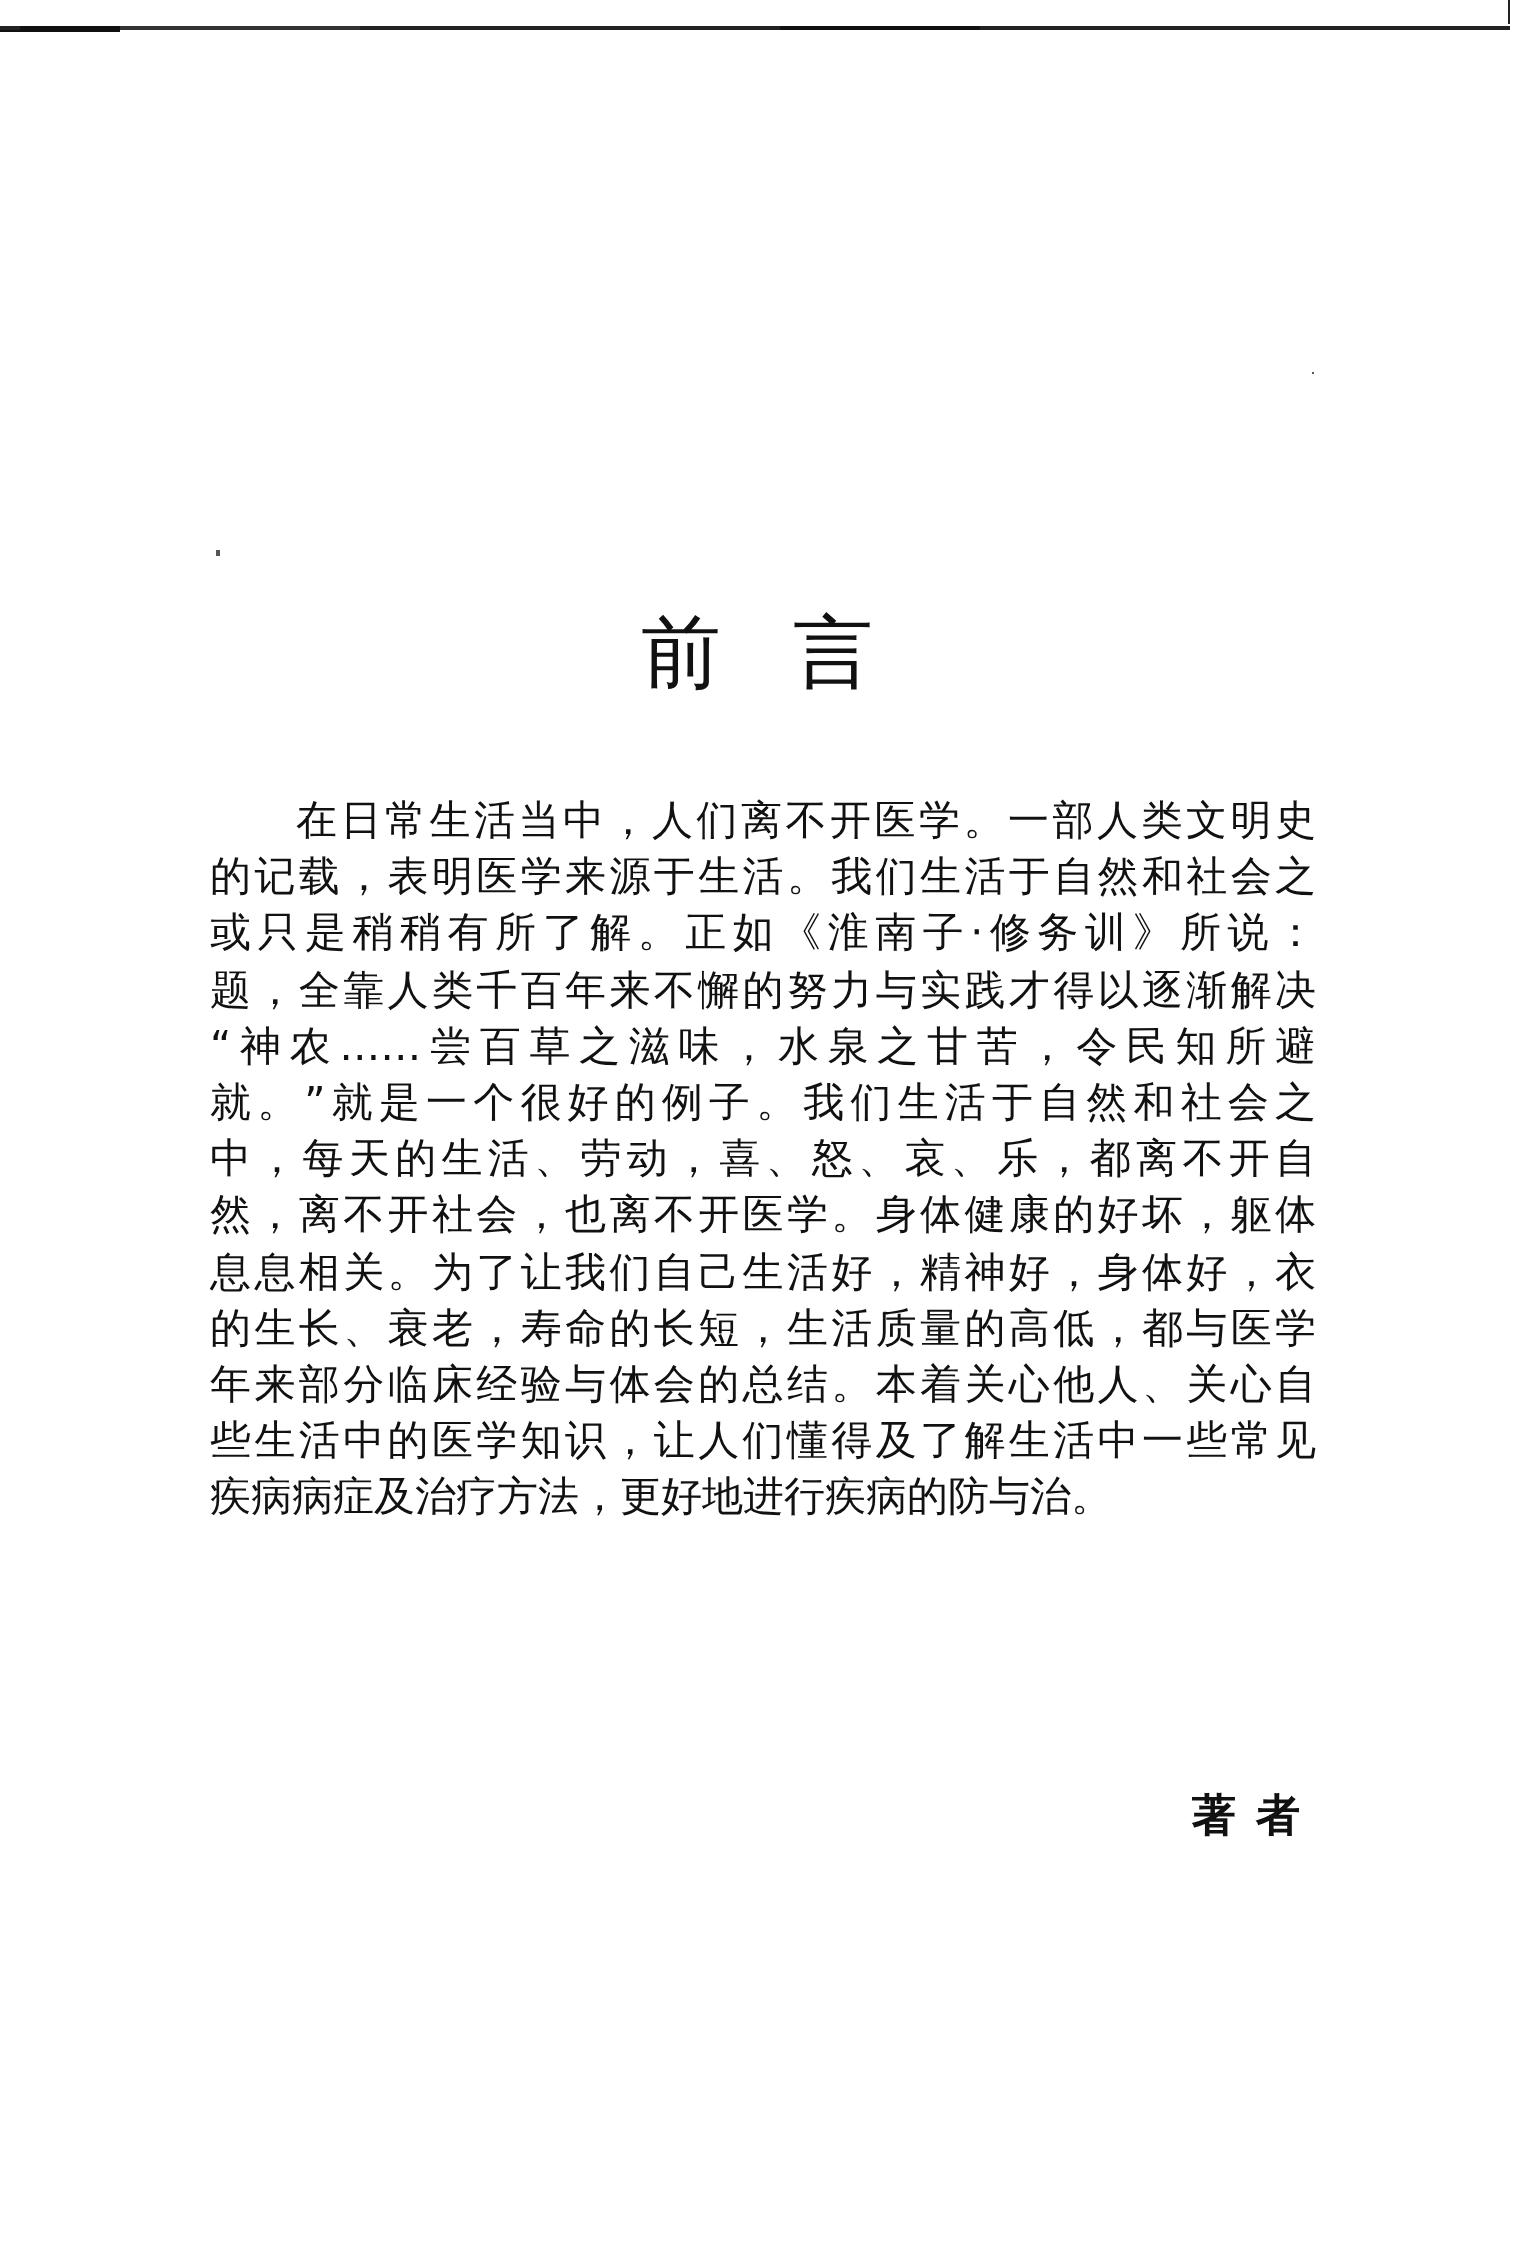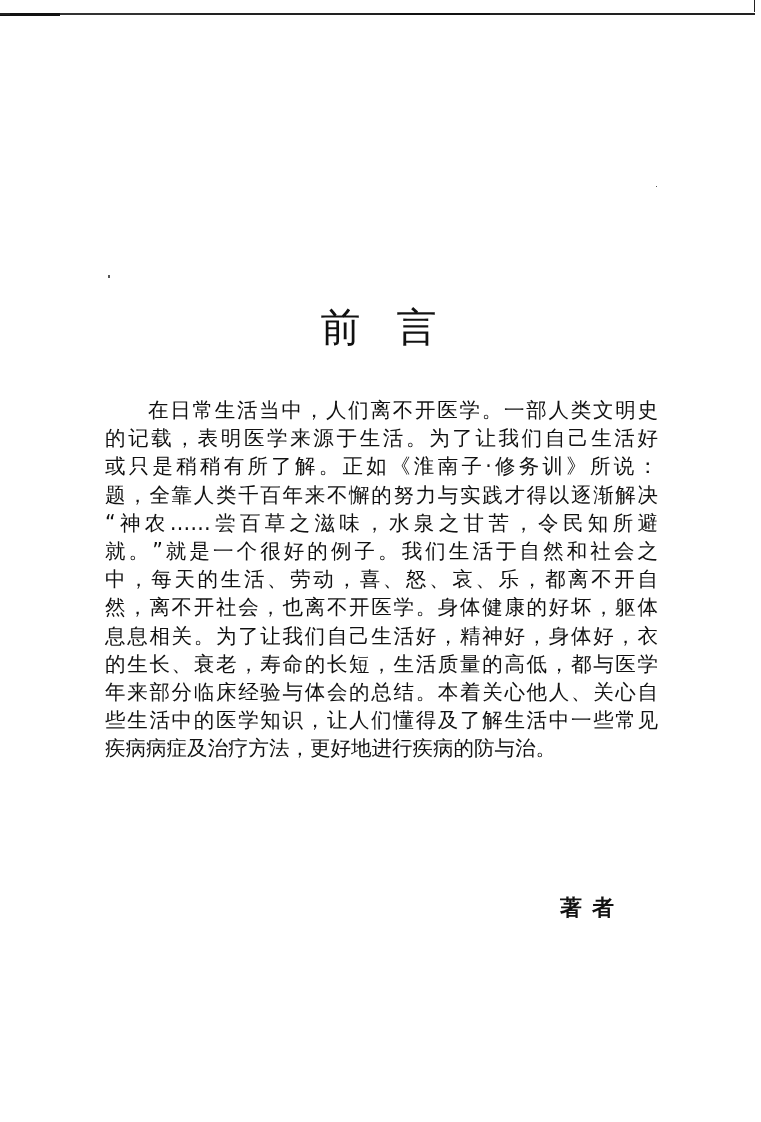--- a/index.html
+++ b/index.html
@@ -28,42 +28,42 @@
       font-size: 20.5px; line-height: 28.2px;
       font-family: "DejaVu Sans", "Liberation Sans", sans-serif;
       text-align: justify;
       margin-top: 40px;
     }
     .body-text p { margin: 0; text-indent: 2em; text-align: justify; }
     .line { display: block; white-space: nowrap; text-align: justify; text-align-last: justify; }
     .line.last { text-align-last: left; }
     .signature {
       position: absolute; top: 893px; left: 560px; width: 100px;
-      text-align: left; font-size: 22px; font-weight: bold; letter-spacing: 10px;
+      text-align: right; font-size: 22px; font-weight: bold; letter-spacing: 10px;
       font-family: Liberation Sans, sans-serif;
     }
   </style>
 </head>
 <body>
 
 <div>
   <div class="top-rule"></div>
   <div class="top-rule-left"></div>
   <div class="top-tick"></div>
 </div>
 <div class="speck" style="left:108px;top:275px;"></div>
 <div class="speck" style="left:656px;top:186px;width:1px;height:1px;"></div>
 
 <h1 class="title">前言</h1>
 
 <div class="body-text">
   <p>
     <span class="line" style="padding-left: 2.1em; text-indent: 0px;">在日常生活当中，人们离不开医学。一部人类文明史</span>
   </p>
-  <span class="line">的记载，表明医学来源于生活。为了让我们自己生活好</span>
+  <span class="line">的记载，表明医学来源于生活。我们生活于自然和社会之</span>
   <span class="line">或只是稍稍有所了解。正如《淮南子·修务训》所说：</span>
   <span class="line">题，全靠人类千百年来不懈的努力与实践才得以逐渐解决</span>
   <span class="line">“神农……尝百草之滋味，水泉之甘苦，令民知所避</span>
   <span class="line">就。”就是一个很好的例子。我们生活于自然和社会之</span>
   <span class="line">中，每天的生活、劳动，喜、怒、哀、乐，都离不开自</span>
   <span class="line">然，离不开社会，也离不开医学。身体健康的好坏，躯体</span>
   <span class="line">息息相关。为了让我们自己生活好，精神好，身体好，衣</span>
   <span class="line">的生长、衰老，寿命的长短，生活质量的高低，都与医学</span>
   <span class="line">年来部分临床经验与体会的总结。本着关心他人、关心自</span>
   <span class="line">些生活中的医学知识，让人们懂得及了解生活中一些常见</span>

